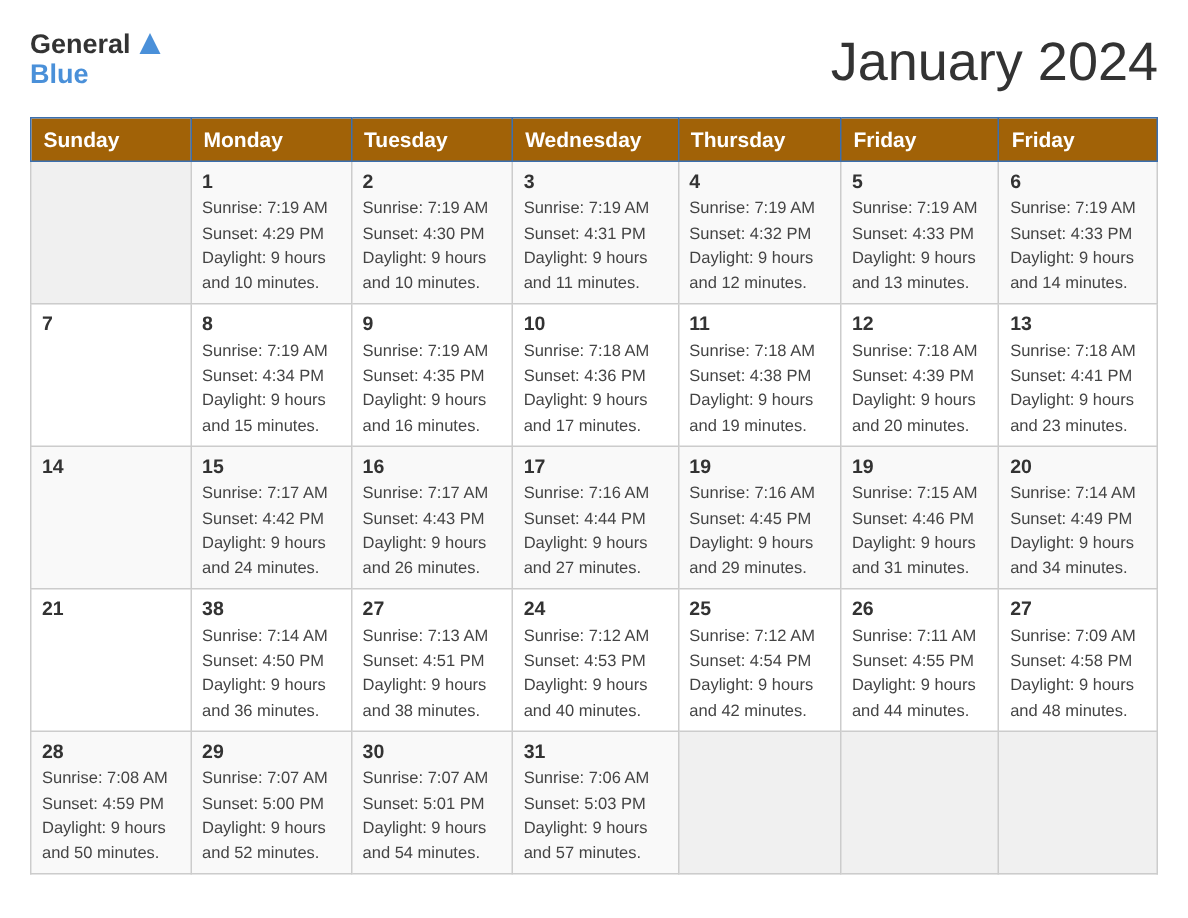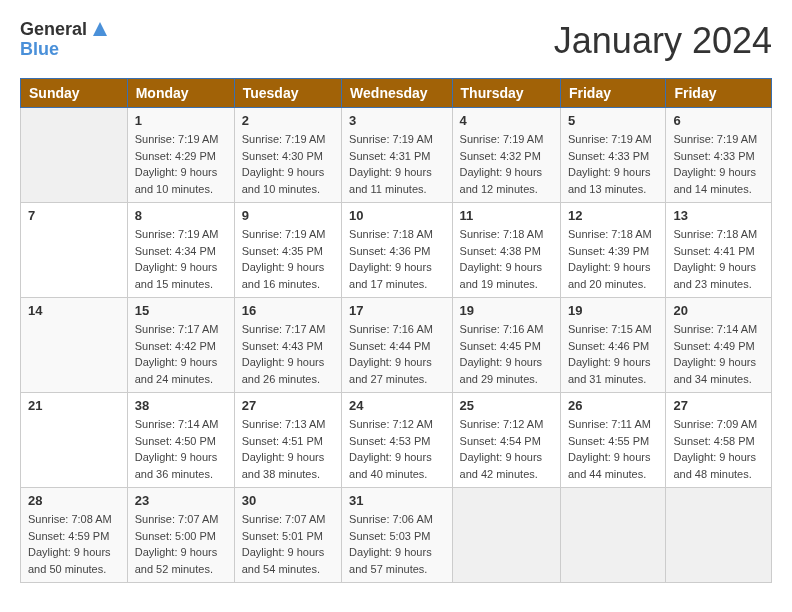--- a/index.html
+++ b/index.html
@@ -237,21 +237,21 @@
           <span class="day-number">27</span>
           <div class="day-info">Sunrise: 7:09 AM<br>Sunset: 4:58 PM<br>Daylight: 9 hours<br>and 48 minutes.</div>
         </td>
       </tr>
       <tr>
         <td>
           <span class="day-number">28</span>
           <div class="day-info">Sunrise: 7:08 AM<br>Sunset: 4:59 PM<br>Daylight: 9 hours<br>and 50 minutes.</div>
         </td>
         <td>
-          <span class="day-number">23</span>
+          <span class="day-number">29</span>
           <div class="day-info">Sunrise: 7:07 AM<br>Sunset: 5:00 PM<br>Daylight: 9 hours<br>and 52 minutes.</div>
         </td>
         <td>
           <span class="day-number">30</span>
           <div class="day-info">Sunrise: 7:07 AM<br>Sunset: 5:01 PM<br>Daylight: 9 hours<br>and 54 minutes.</div>
         </td>
         <td>
           <span class="day-number">31</span>
           <div class="day-info">Sunrise: 7:06 AM<br>Sunset: 5:03 PM<br>Daylight: 9 hours<br>and 57 minutes.</div>
         </td>

